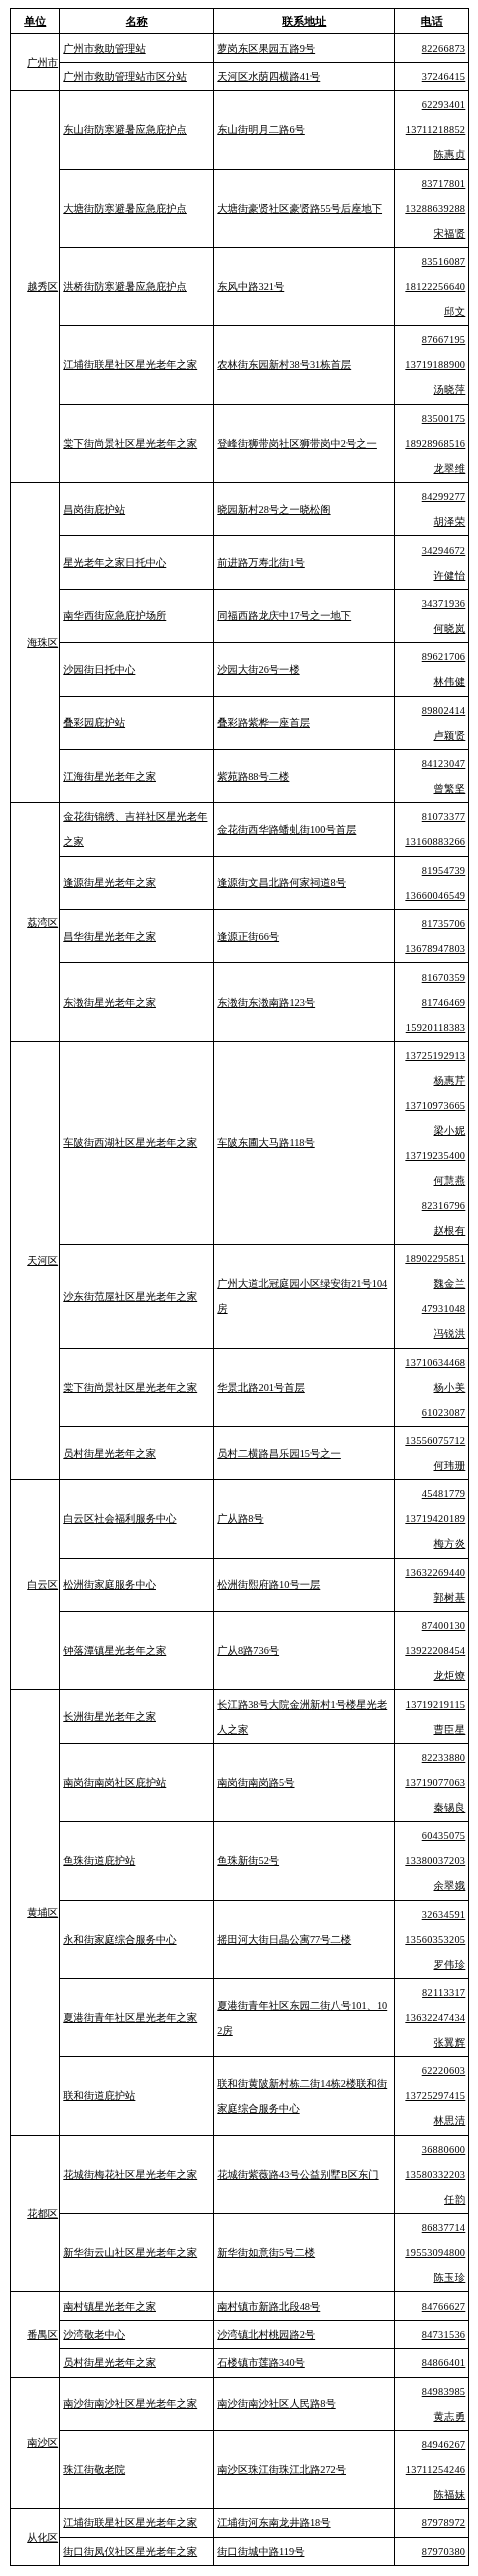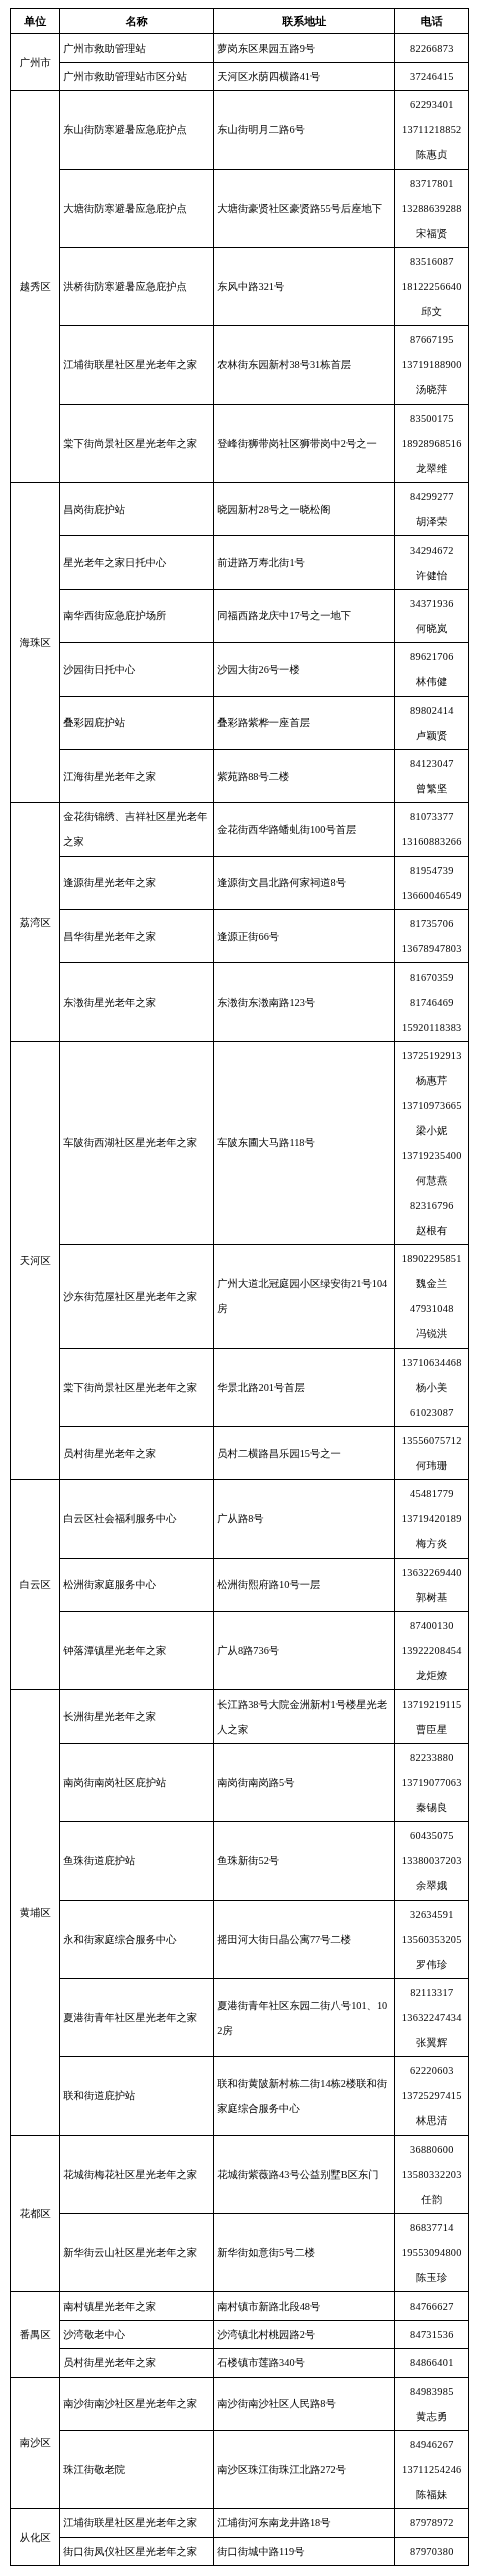--- a/index.html
+++ b/index.html
@@ -13,48 +13,49 @@
     width: 478px;
     min-height: 2576px;
     background: #ffffff;
   }
   table.contacts {
     border-collapse: collapse;
     table-layout: fixed;
     width: 458px;
     margin: 8.4px 0 0 10.3px;
     border: 1.2px solid #000000;
+    text-decoration: underline;
   }
   th, td {
     border: 0.6px solid #000000;
     vertical-align: middle;
     overflow: hidden;
     word-break: break-all;
   }
   th {
     font-size: 11px;
     font-weight: bold;
     height: 24px;
     text-align: center;
     padding: 0 1.2px;
   }
   td {
     font-size: 10.3px;
     line-height: 25px;
     padding: 1.2px 3px;
   }
   td.unit {
-    text-align: center;
+    text-align: right;
     padding: 1.2px 1.2px;
   }
   td.name, td.addr {
     text-align: left;
   }
   td.phone {
-    text-align: center;
+    text-align: right;
   }
   td.phone div {
     line-height: 25px;
     letter-spacing: 0.3px;
     white-space: nowrap;
   }
 </style>
 </head>
 <body>
 

